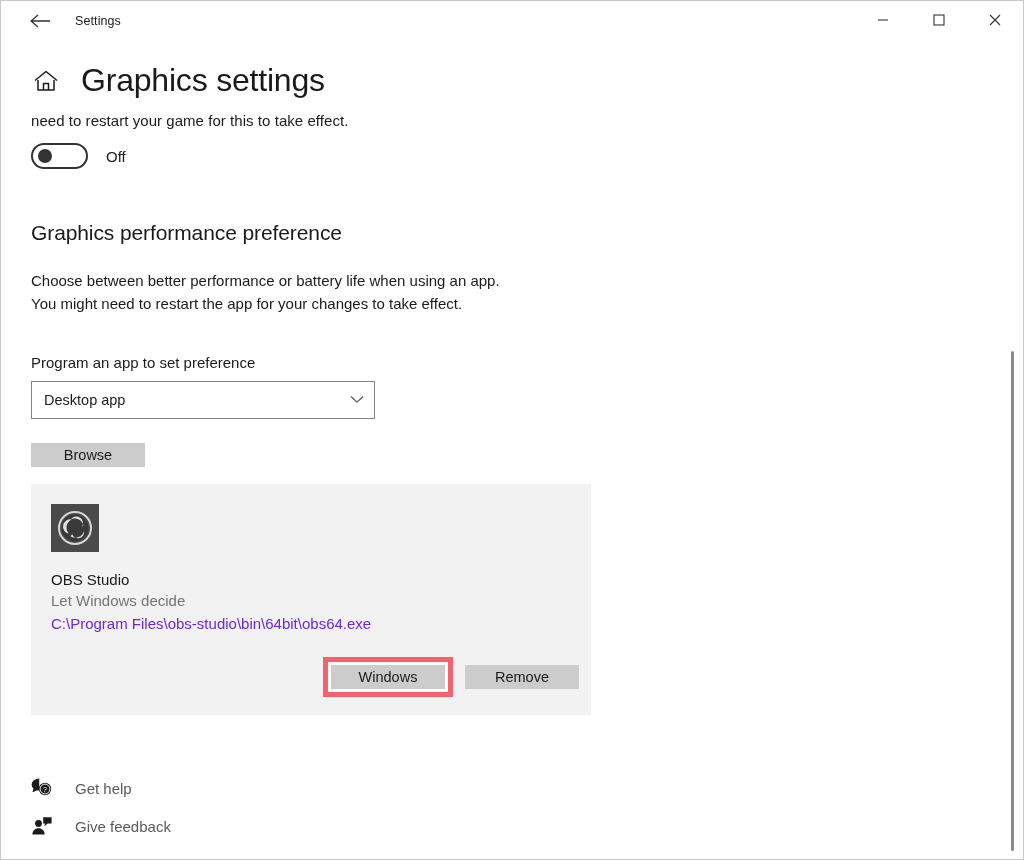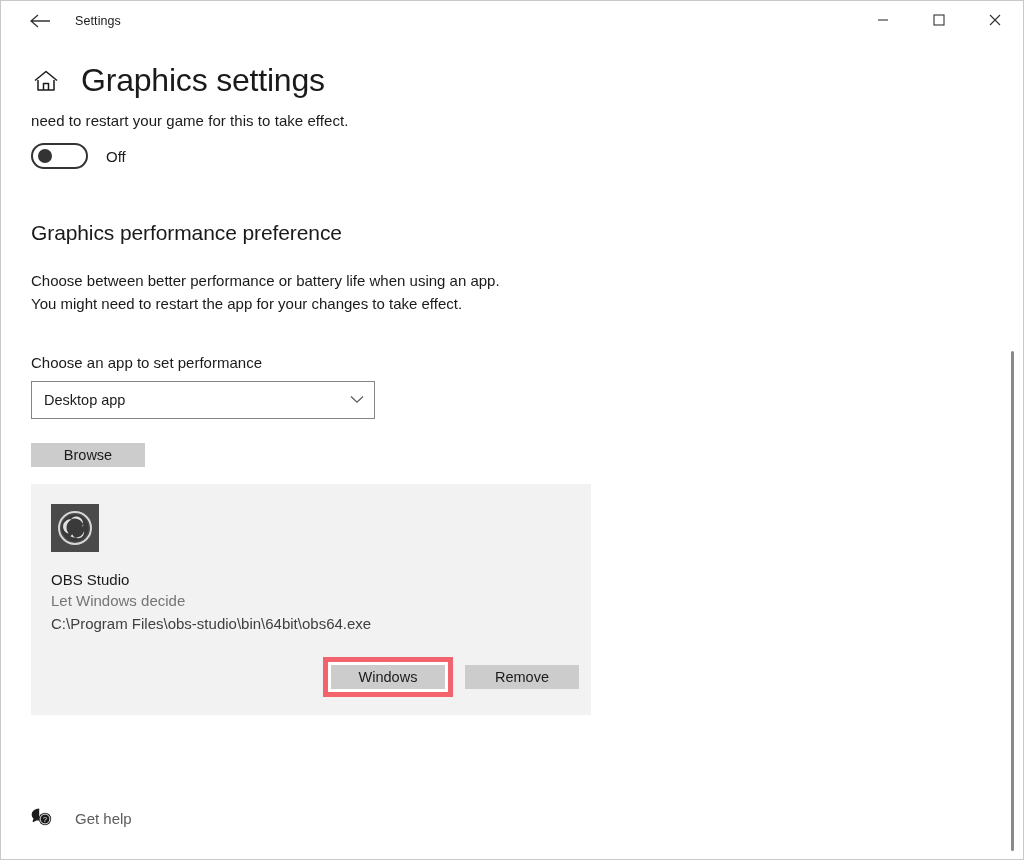--- a/index.html
+++ b/index.html
@@ -229,21 +229,21 @@
     color: #1b1b1b;
     line-height: 1.45;
   }
   .app-pref {
     font-size: 15px;
     color: #757575;
     line-height: 1.5;
   }
   .app-path {
     font-size: 15px;
-    color: #404040;
+    color: #6d28d9;
     line-height: 1.5;
   }
 
   .card-actions {
     display: flex;
     justify-content: flex-end;
     align-items: center;
     gap: 12px;
     margin-top: 22px;
   }
@@ -254,21 +254,21 @@
     background: #ffffff;
     display: inline-flex;
   }
   .options-btn { width: 114px; }
   .remove-btn  { width: 114px; }
 
   
   .footer {
     position: absolute;
     left: 30px;
-    bottom: 22px;
+    bottom: 14px;
   }
   .flink {
     display: flex;
     align-items: center;
     gap: 22px;
     height: 38px;
     cursor: pointer;
     width: 240px;
   }
   .flink-icon {
@@ -366,21 +366,21 @@
       <span class="toggle-label">Off</span>
     </div>
 
     <h2 class="section-title">Graphics performance preference</h2>
 
     <div class="desc">
       <div>Choose between better performance or battery life when using an app.</div>
       <div>You might need to restart the app for your changes to take effect.</div>
     </div>
 
-    <div class="field-label">Choose an app to set performance</div>
+    <div class="field-label">Program an app to set preference</div>
 
     <div class="combo">
       <span class="combo-value">Desktop app</span>
       <span class="combo-arrow">
         <svg width="14" height="9" viewBox="0 0 14 9">
           <path d="M1 1.5 L7 7.2 L13 1.5" stroke="#5a5a5a" stroke-width="1.2" fill="none"></path>
         </svg>
       </span>
     </div>
 
@@ -419,19 +419,29 @@
       <span class="flink-icon">
         <svg width="22" height="20" viewBox="0 0 22 20">
           <path d="M8.2 1.2 C4.2 1.2 1.2 3.6 1.2 6.6 c0 1.5 0.8 2.9 2 3.9 L2.2 13.4 L5.6 11.6 c0.8 0.2 1.7 0.3 2.6 0.3" fill="#1b1b1b" stroke="#1b1b1b" stroke-width="1.2" stroke-linejoin="round"></path>
           <circle cx="14" cy="11" r="6.2" fill="#1b1b1b"></circle>
           <circle cx="14" cy="11" r="4.9" fill="none" stroke="#ffffff" stroke-width="0.9"></circle>
           <text x="14" y="14.2" font-size="7" font-family="Liberation Sans, sans-serif" fill="#ffffff" text-anchor="middle">?</text>
         </svg>
       </span>
       <span class="flink-label">Get help</span>
     </div>
+    <div class="flink">
+      <span class="flink-icon">
+        <svg width="22" height="20" viewBox="0 0 22 20">
+          <circle cx="7.5" cy="7.5" r="3.4" fill="#1b1b1b"></circle>
+          <path d="M1.4 18.4 c0 -3.7 2.7 -6.2 6.1 -6.2 c3.4 0 6.1 2.5 6.1 6.2 z" fill="#1b1b1b"></path>
+          <path d="M12.2 1.2 L20.6 1.2 L20.6 7.4 L16.6 7.4 L13.4 10.2 L14 7.4 L12.2 7.4 z" fill="#1b1b1b"></path>
+        </svg>
+      </span>
+      <span class="flink-label">Give feedback</span>
+    </div>
   </div>
 
   <div class="scrollbar">
     <div class="scroll-thumb"></div>
   </div>
 
 </div>
 
 </body></html>

